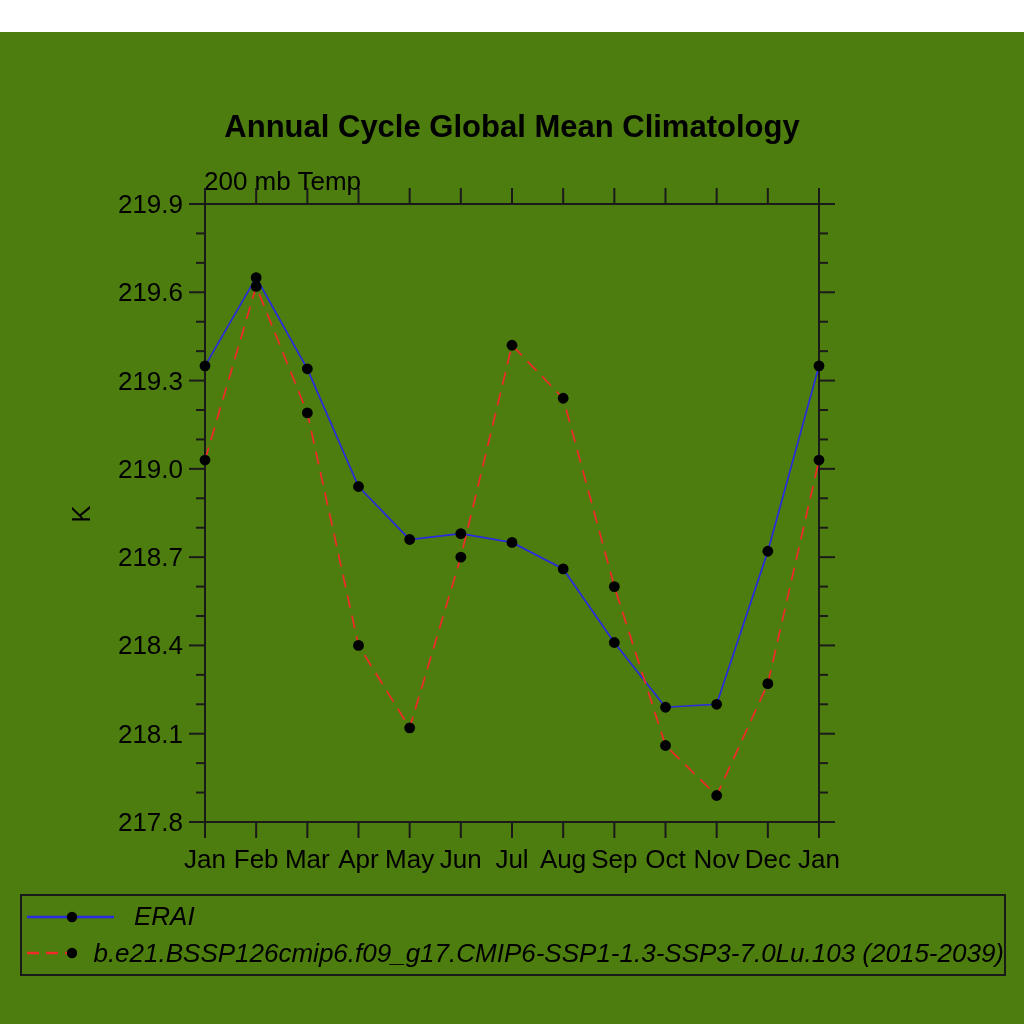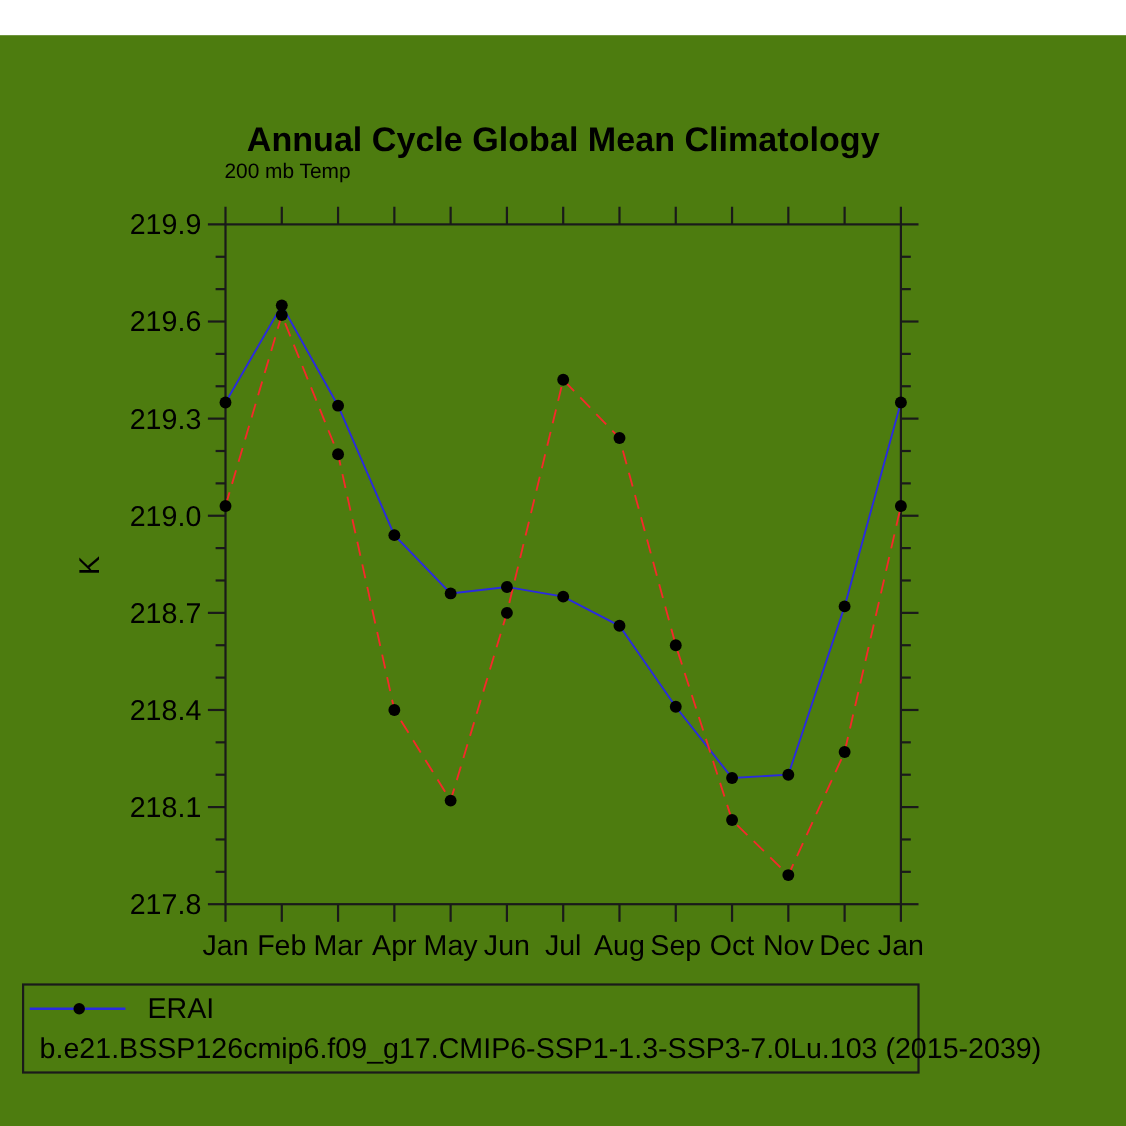--- a/index.html
+++ b/index.html
@@ -6,34 +6,35 @@
   .canvas {
     position:relative; width:1024px; height:1024px;
     background:#4d7c0f; overflow:hidden;
     font-family:"Liberation Sans", sans-serif; color:#000;margin-top:32px;
   }
   .title {
     position:absolute; top:79px; left:0; width:1024px;
     text-align:center; font-size:31px; font-weight:bold; line-height:1;
   }
   .subtitle {
-    position:absolute; top:115px; left:204px;
-    font-size:19px; line-height:1;
+    position:absolute; top:136px; left:204px;
+    font-size:26px; line-height:1;
   }
   .ylabel {
     position:absolute; top:469px; left:72px;
     font-size:26px; line-height:1; transform:rotate(-90deg);
   }
   #plot { position:absolute; top:0; left:0; }
   #plot text { font-family:"Liberation Sans", sans-serif; fill:#000; }
   .legend {
-    position:absolute; left:20px; top:862px; width:816px; height:82px;
+    position:absolute; left:20px; top:862px; width:986px; height:82px;
     border:2px solid #1a1a1a; box-sizing:border-box;
     display:flex; flex-direction:column; justify-content:space-evenly;
     padding-left:4px;
+    font-style:italic;
   }
   .legend-row { display:flex; align-items:center; }
   .legend-label { font-size:26px; margin-left:10px; white-space:nowrap; }
 </style>
 </head>
 <body>
 
 <div class="canvas">
   <div class="title">Annual Cycle Global Mean Climatology</div>
   <div class="subtitle">200 mb Temp</div>

